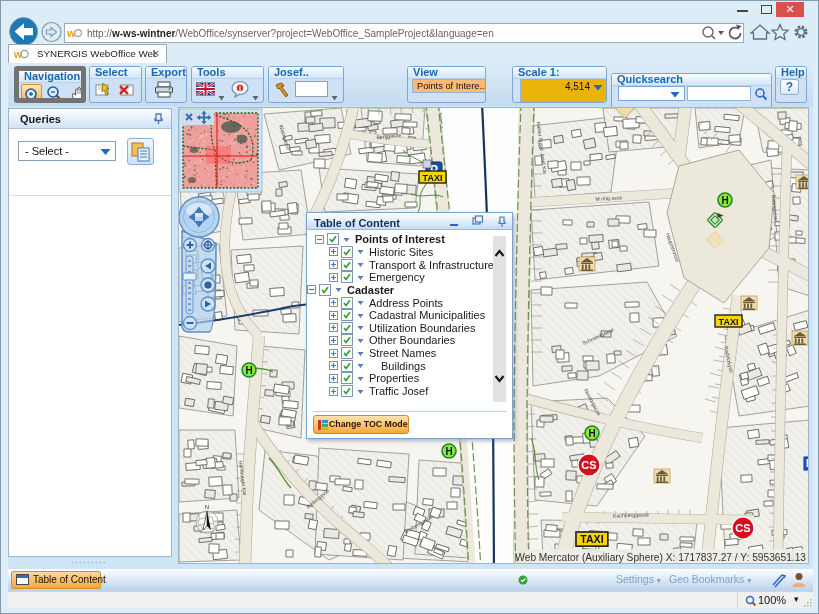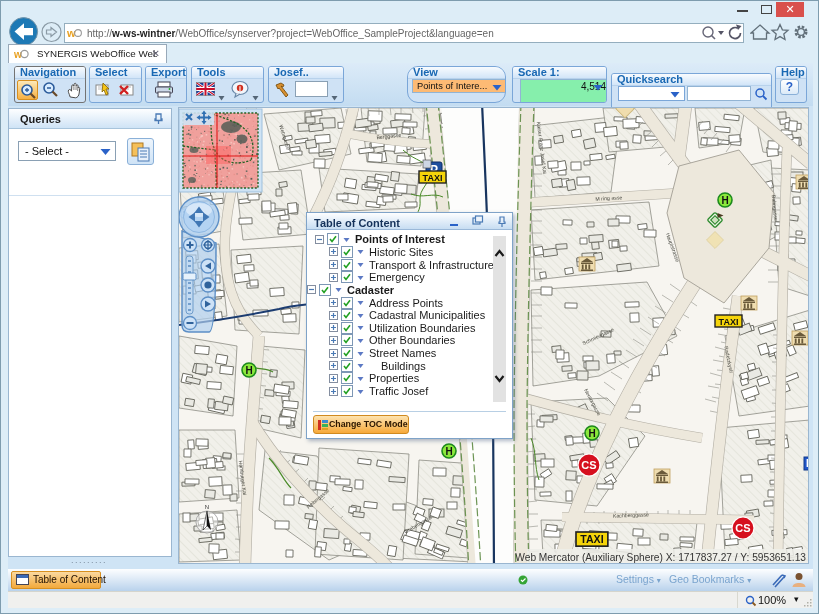--- a/index.html
+++ b/index.html
@@ -43,21 +43,21 @@
      border-bottom:none;font-size:9.8px;color:#222;line-height:18px;padding-left:28px;white-space:nowrap"><span style="display:inline-block;max-width:120px;overflow:hidden;vertical-align:top">SYNERGIS WebOffice Web...</span>
   <span style="position:absolute;right:6px;top:0;color:#667;font-size:10px">✕</span></div>
 <svg class="abs" style="left:13px;top:47px" width="16" height="14">
  <text x="0" y="10" font-size="10" font-weight="bold" fill="#e8a020" font-family="Liberation Sans,sans-serif">w</text>
  <circle cx="10.5" cy="6" r="3.6" fill="none" stroke="#999" stroke-width="1.2"></circle>
 </svg>
 
 <div class="abs" style="left:7px;top:62px;width:805px;height:545px;background:#cfe4f5"></div>
 
 <div class="abs" style="left:7px;top:62px;width:805px;height:43px;background:linear-gradient(#dcebf8,#c3dcf1)"></div>
-<div class="abs" style="left:13px;top:65px;width:72px;height:37px;border:1px solid #737373;border-radius:3px;background:#cfe2f5;overflow:hidden">
+<div class="abs" style="left:13px;top:65px;width:72px;height:37px;border:5px solid #737373;border-radius:3px;background:#cfe2f5;overflow:hidden">
     <div style="height:12px;background:linear-gradient(#f8fbfe,#d2e5f8);font-size:11px;font-weight:bold;color:#1968b3;line-height:11px;padding-left:5px;border-bottom:1px solid #b8d2ec">Navigation</div>
     <div style="position:relative;height:24px">
       <div style="position:absolute;left:2px;top:1px;width:21px;height:20px;background:linear-gradient(#fde9b8,#f6b043);border:1px solid #d89020;border-radius:2px;padding:0.5px"><svg width="20" height="19">
           <circle cx="8" cy="8" r="5" fill="#d8ecff" stroke="#2a5a9a" stroke-width="1.6"></circle>
           <path d="M6,8 L10,8 M8,6 L8,10" stroke="#2a5a9a" stroke-width="1.3"></path>
           <path d="M11.5,11.5 L16,16" stroke="#6a4a2a" stroke-width="2.2"></path>
         </svg></div>
       <div style="position:absolute;left:26px;top:1px"><svg width="20" height="19">
           <circle cx="8" cy="8" r="5" fill="#d8ecff" stroke="#2a5a9a" stroke-width="1.6"></circle>
           <path d="M6,8 L10,8" stroke="#2a5a9a" stroke-width="1.3"></path>
@@ -125,32 +125,32 @@
     <div style="position:relative;height:24px">
       <div style="position:absolute;left:4px;top:1px"><svg width="20" height="19">
           <path d="M3,5 L8,3 L11,5 L10,7 L8,6 L15,15 L13,17 L6,8 L5,9 Z" fill="#d89030" stroke="#7a5010" stroke-width="0.9"></path>
         </svg></div>
       <div style="position:absolute;left:26px;top:2px;width:33px;height:16px;background:#fff;border:1px solid #8aa0b4"></div>
       <div style="position:absolute;left:62px;top:8px"><svg width="7" height="6">
           <path d="M0.5,1 L6.5,1 L3.5,5.5 Z" fill="#567"></path>
         </svg></div>
     </div>
   </div>
-<div class="abs" style="left:406px;top:65px;width:99px;height:37px;border:1px solid #7aa6d8;border-radius:11px;background:#cfe2f5;overflow:hidden">
+<div class="abs" style="left:406px;top:65px;width:79px;height:37px;border:1px solid #7aa6d8;border-radius:3px;background:#cfe2f5;overflow:hidden">
     <div style="height:12px;background:linear-gradient(#f8fbfe,#d2e5f8);font-size:11px;font-weight:bold;color:#1968b3;line-height:11px;padding-left:5px;border-bottom:1px solid #b8d2ec">View</div>
     <div style="position:relative;height:24px">
       <div style="position:absolute;left:4px;top:0px;width:94px;height:14px;background:#fdba74;border:1px solid #92b4d4;font-size:9.3px;line-height:12px;padding-left:4px;color:#111;white-space:nowrap;overflow:hidden">Points of Intere...<svg width="10" height="8" style="position:absolute;right:3px;top:4px">
           <path d="M0.5,1 L9.5,1 L5,6.5 Z" fill="#2a62c8"></path>
         </svg></div>
     </div>
   </div>
 <div class="abs" style="left:511px;top:65px;width:95px;height:37px;border:1px solid #7aa6d8;border-radius:3px;background:#cfe2f5;overflow:hidden">
     <div style="height:12px;background:linear-gradient(#f8fbfe,#d2e5f8);font-size:11px;font-weight:bold;color:#1968b3;line-height:11px;padding-left:5px;border-bottom:1px solid #b8d2ec">Scale 1:</div>
     <div style="position:relative;height:24px">
-      <div style="position:absolute;left:7px;top:0px;width:87px;height:32px;background:#86efac;border:1px solid #92b4d4;font-size:10px;line-height:13px;text-align:right;color:#111">4,514<svg width="10" height="8" style="position:absolute;right:3px;top:4px">
+      <div style="position:absolute;left:7px;top:0px;width:87px;height:32px;background:#eab308;border:1px solid #92b4d4;font-size:10px;line-height:13px;text-align:right;padding-right:16px;color:#111">4,514<svg width="10" height="8" style="position:absolute;right:3px;top:4px">
           <path d="M0.5,1 L9.5,1 L5,6.5 Z" fill="#2a62c8"></path>
         </svg></div>
     </div>
   </div>
 <div class="abs" style="left:610px;top:72px;width:161px;height:37px;border:1px solid #7aa6d8;border-radius:3px;background:#cfe2f5;overflow:hidden">
     <div style="height:12px;background:linear-gradient(#f8fbfe,#d2e5f8);font-size:11px;font-weight:bold;color:#1968b3;line-height:11px;padding-left:5px;border-bottom:1px solid #b8d2ec">Quicksearch</div>
     <div style="position:relative;height:24px">
       <div style="position:absolute;left:6px;top:0px;width:67px;height:15px;background:#fff;border:1px solid #7aa6d8">
         <svg width="10" height="8" style="position:absolute;right:4px;top:4px">
           <path d="M0.5,1 L9.5,1 L5,6.5 Z" fill="#2a62c8"></path>

